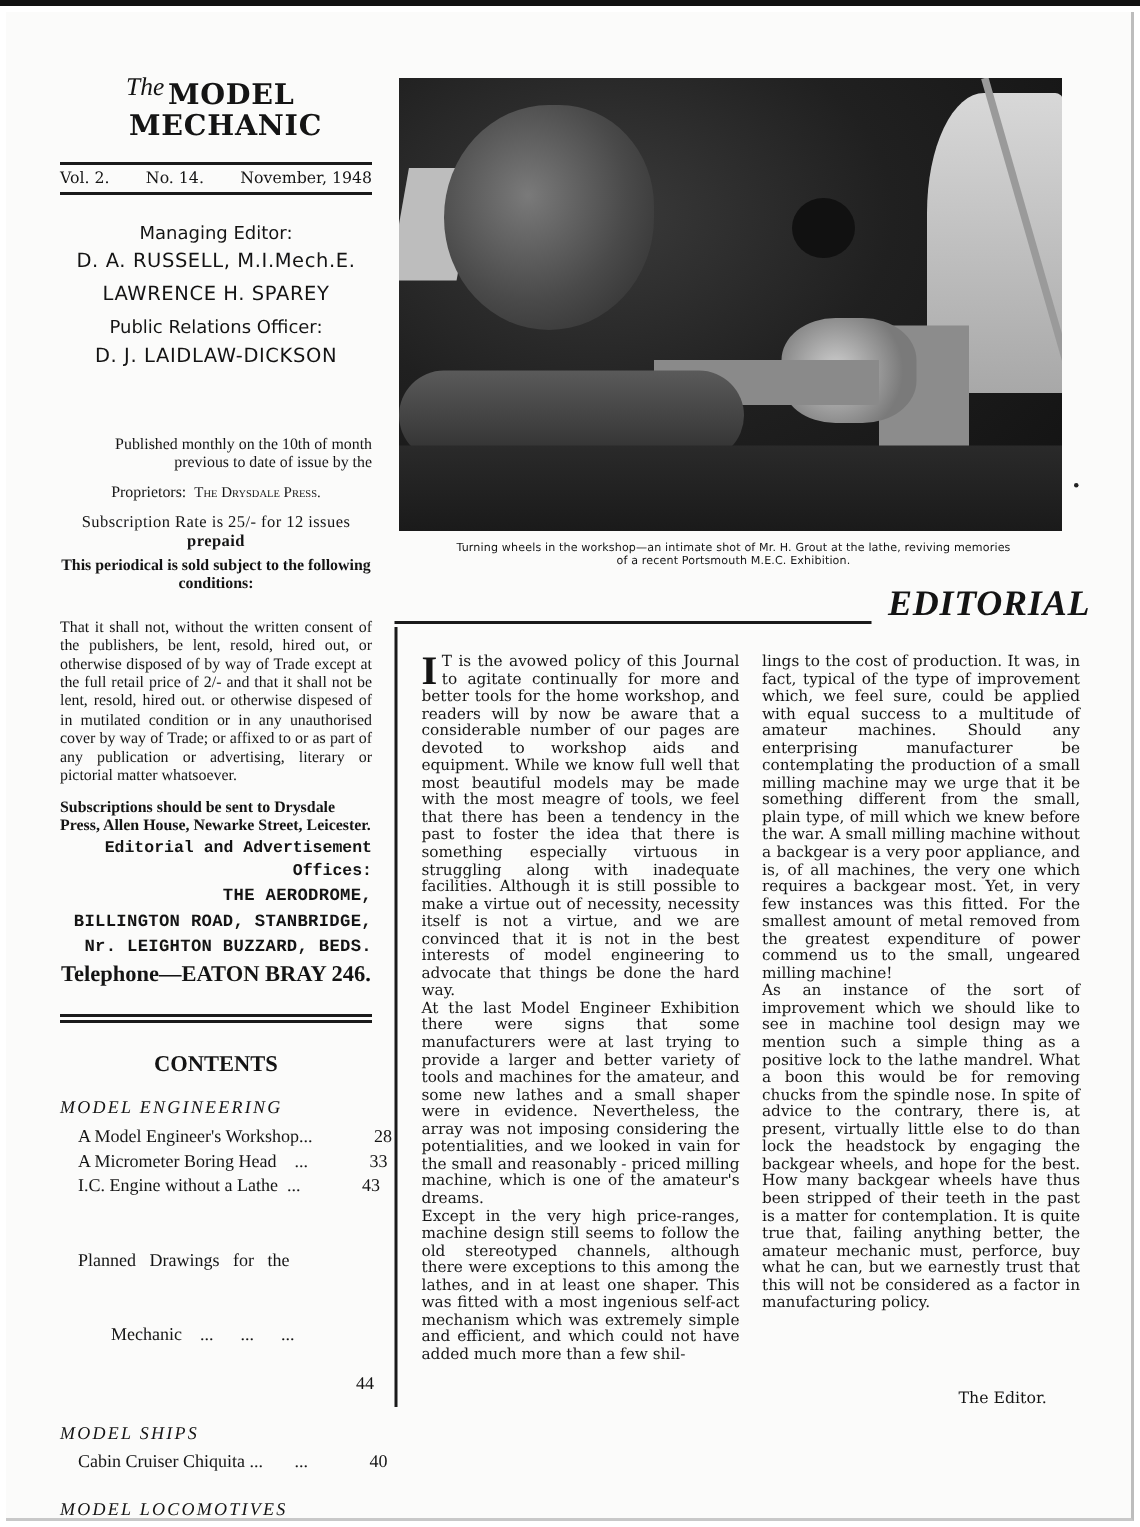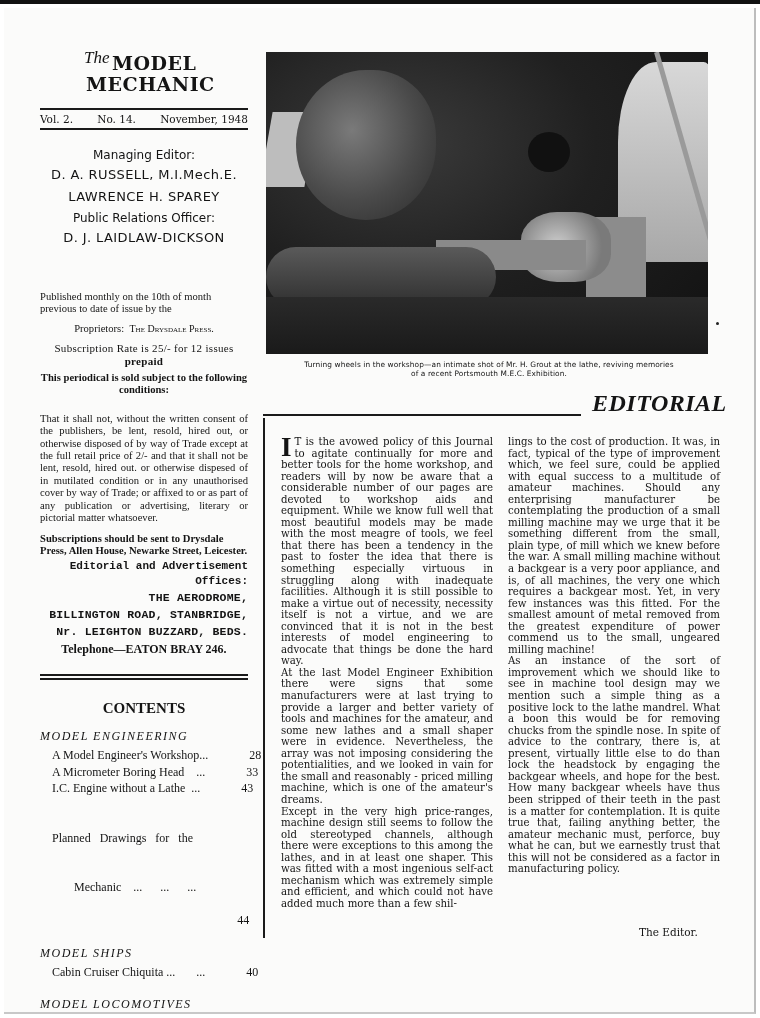--- a/index.html
+++ b/index.html
@@ -33,21 +33,21 @@
   .just { text-align:justify; }
   .pub { margin-top:5px; }
   .sc { font-variant:small-caps; font-size:10px; }
   .sub { margin-top:7px; font-size:11px; letter-spacing:0.3px; }
   .sold { margin-top:5px; font-weight:bold; }
   .cond { margin-top:16px; font-weight:normal; }
   .subs { margin-top:8px; font-weight:bold; }
   .offices { text-align:right; font-family:Liberation Mono, monospace; margin-top:2px; }
   .offices .ohead { font-size:11px; font-weight:bold; line-height:15px; }
   .offices .oaddr { font-size:11.5px; font-weight:bold; line-height:17px; letter-spacing:0.2px; }
-  .tel { font-family:"Liberation Serif", serif; font-weight:bold; font-size:12px; text-align:center; margin-top:2px; }
+  .tel { font-family:"Liberation Serif", serif; font-weight:bold; font-size:15px; text-align:center; margin-top:2px; }
   .dbl-rule { margin-top:17px; border-top:2px solid #1a1a1a; border-bottom:2px solid #1a1a1a; height:2px; }
 
   .contents-title { text-align:center; font-family:"Liberation Serif", serif; font-weight:bold; font-size:15px; margin-top:20px; }
   .toc { margin-top:12px; font-family:"Liberation Serif", serif; }
   .toc-sec { font-style:italic; font-size:12px; letter-spacing:1.5px; margin:0 0 3px 0; }
   .toc-sec.gap { margin-top:17px; }
   .toc-item { display:flex; font-size:12px; line-height:16.5px; padding-left:12px;gap:41px; }
   .toc-item .t { flex:1; white-space:pre; }
   .toc-item .p { width:20px; text-align:right; }
 
@@ -114,21 +114,21 @@
   <div class="rule"></div>
 
   <div class="staff">
     <p class="role">Managing Editor:</p>
     <p class="name">D. A. RUSSELL, M.I.Mech.E.</p>
     <p class="name">LAWRENCE H. SPAREY</p>
     <p class="role">Public Relations Officer:</p>
     <p class="name">D. J. LAIDLAW-DICKSON</p>
   </div>
 
-  <div class="small just pub" style="text-align:left;margin-top:44px;">Published monthly on the 10th of month previous to date of issue by the</div>
+  <div class="small just pub" style="text-align:right;margin-top:44px;">Published monthly on the 10th of month previous to date of issue by the</div>
   <div class="small center" style="margin-top:7px;">
     <span>Proprietors:</span>
     &nbsp;<span class="sc">The Drysdale Press.</span>
   </div>
   <div class="small center sub">
     <div>Subscription Rate is 25/- for 12 issues</div>
     <div style="font-weight:bold;">prepaid</div>
   </div>
   <div class="small center sold">This periodical is sold subject to the following conditions:</div>
   <div class="small just cond">That it shall not, without the written consent of the publishers, be lent, resold, hired out, or otherwise disposed of by way of Trade except at the full retail price of 2/- and that it shall not be lent, resold, hired out. or otherwise dispesed of in mutilated condition or in any unauthorised cover by way of Trade; or affixed to or as part of any publication or advertising, literary or pictorial matter whatsoever.</div>

